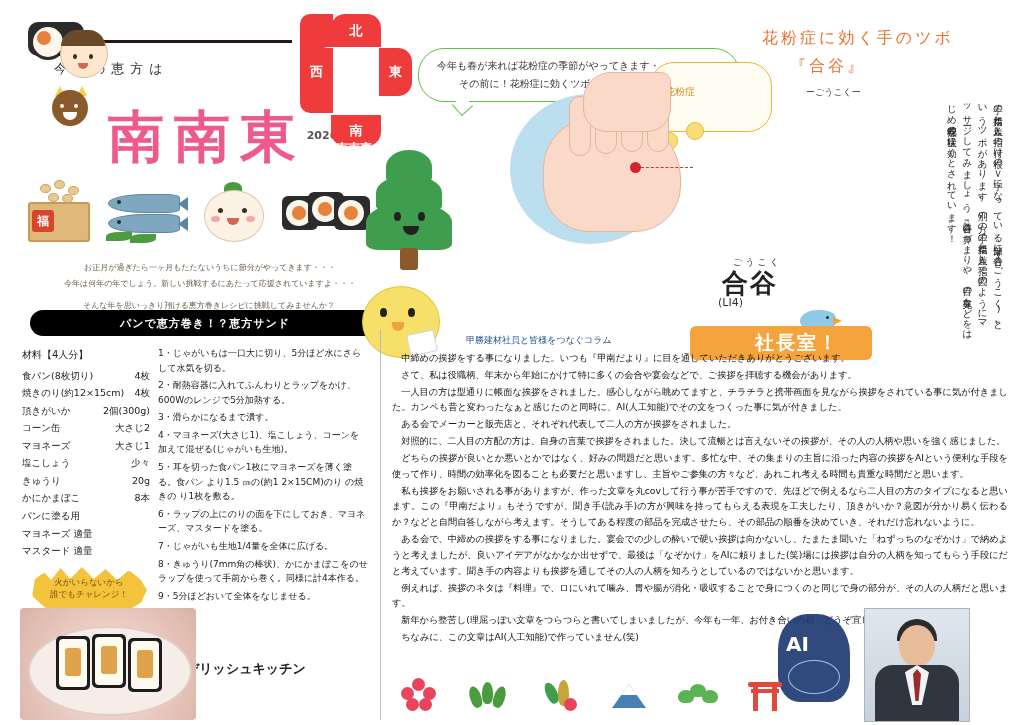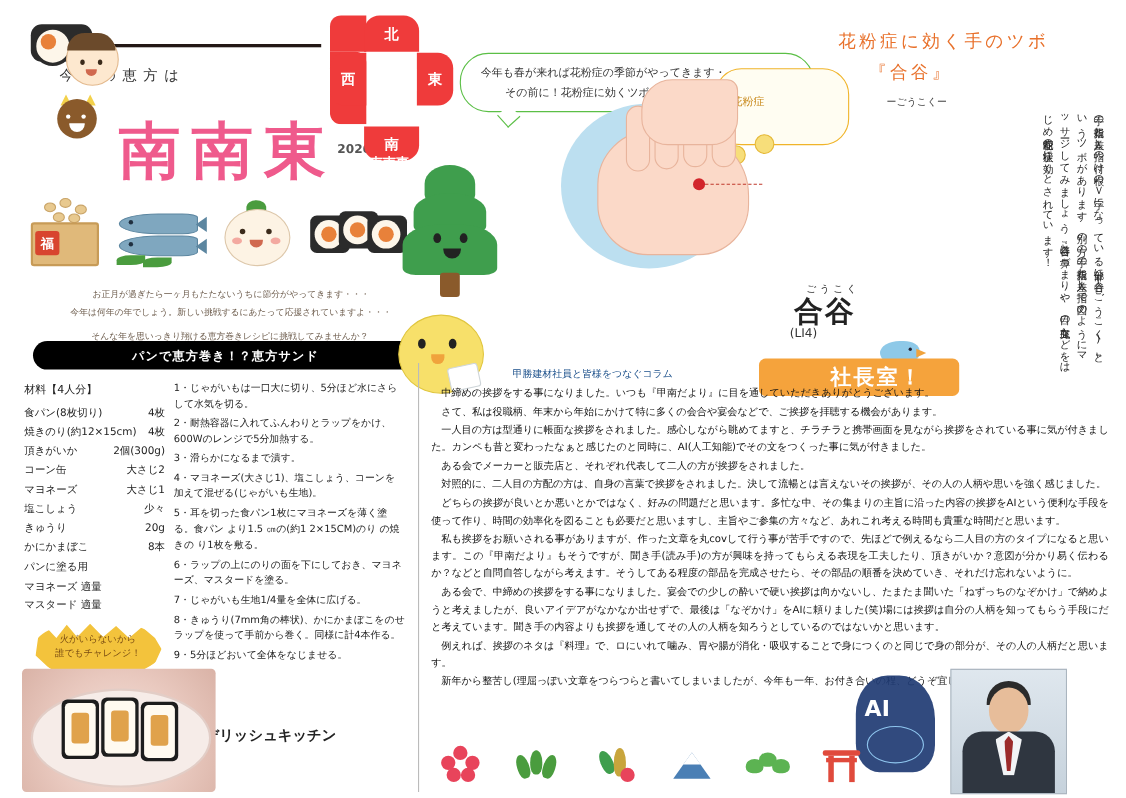--- a/index.html
+++ b/index.html
@@ -435,20 +435,21 @@
     <p>中締めの挨拶をする事になりました。いつも『甲南だより』に目を通していただきありがとうございます。</p>
     <p>さて、私は役職柄、年末から年始にかけて特に多くの会合や宴会などで、ご挨拶を拝聴する機会があります。</p>
     <p>一人目の方は型通りに帳面な挨拶をされました。感心しながら眺めてますと、チラチラと携帯画面を見ながら挨拶をされている事に気が付きました。カンペも昔と変わったなぁと感じたのと同時に、AI(人工知能)でその文をつくった事に気が付きました。</p>
     <p>ある会でメーカーと販売店と、それぞれ代表して二人の方が挨拶をされました。</p>
     <p>対照的に、二人目の方配の方は、自身の言葉で挨拶をされました。決して流暢とは言えないその挨拶が、その人の人柄や思いを強く感じました。</p>
     <p>どちらの挨拶が良いとか悪いとかではなく、好みの問題だと思います。多忙な中、その集まりの主旨に沿った内容の挨拶をAIという便利な手段を使って作り、時間の効率化を図ることも必要だと思いますし、主旨やご参集の方々など、あれこれ考える時間も貴重な時間だと思います。</p>
     <p>私も挨拶をお願いされる事がありますが、作った文章を丸covして行う事が苦手ですので、先ほどで例えるなら二人目の方のタイプになると思います。この『甲南だより』もそうですが、聞き手(読み手)の方が興味を持ってもらえる表現を工夫したり、頂きがいか？意図が分かり易く伝わるか？などと自問自答しながら考えます。そうしてある程度の部品を完成させたら、その部品の順番を決めていき、それだけ忘れないように。</p>
     <p>ある会で、中締めの挨拶をする事になりました。宴会での少しの酔いで硬い挨拶は向かないし、たまたま聞いた「ねずっちのなぞかけ」で納めようと考えましたが、良いアイデアがなかなか出せずで、最後は「なぞかけ」をAIに頼りました(笑)場には挨拶は自分の人柄を知ってもらう手段にだと考えています。聞き手の内容よりも挨拶を通してその人の人柄を知ろうとしているのではないかと思います。</p>
     <p>例えれば、挨拶のネタは『料理』で、ロにいれて噛み、胃や腸が消化・吸収することで身につくのと同じで身の部分が、その人の人柄だと思います。</p>
     <p>新年から整苦し(理屈っぽい文章をつらつらと書いてしまいましたが、今年も一年、お付き合いの程、どうぞ宜しくお願いします。</p>
+    <p>ちなみに、この文章はAI(人工知能)で作っていません(笑)</p>
   </div>
 
   <div class="abs" id="ai-head">
     <div class="ai-profile"></div>
     <div class="ai-label">AI</div>
     <div class="ai-circ"></div>
   </div>
 
   <div class="abs" id="pres-photo">
     <div class="pp-bg"></div>

